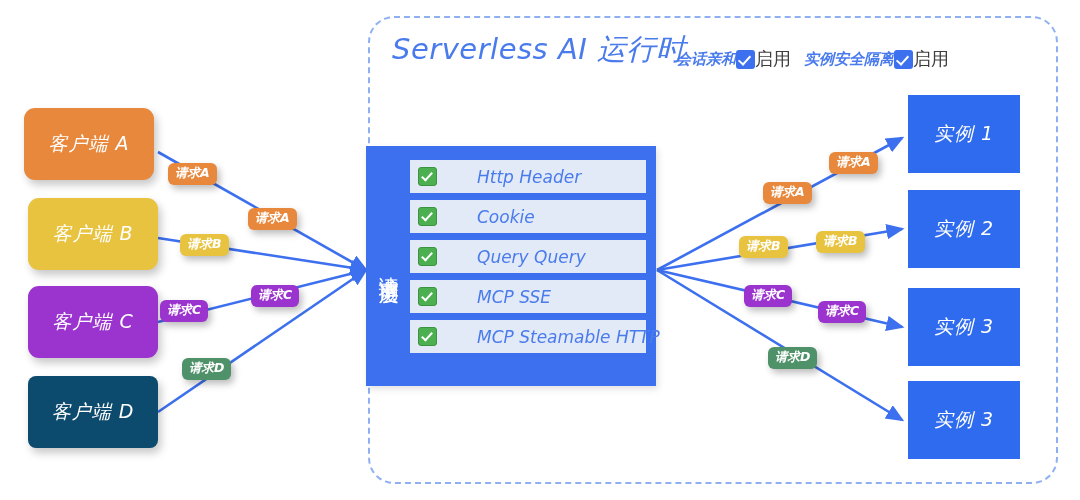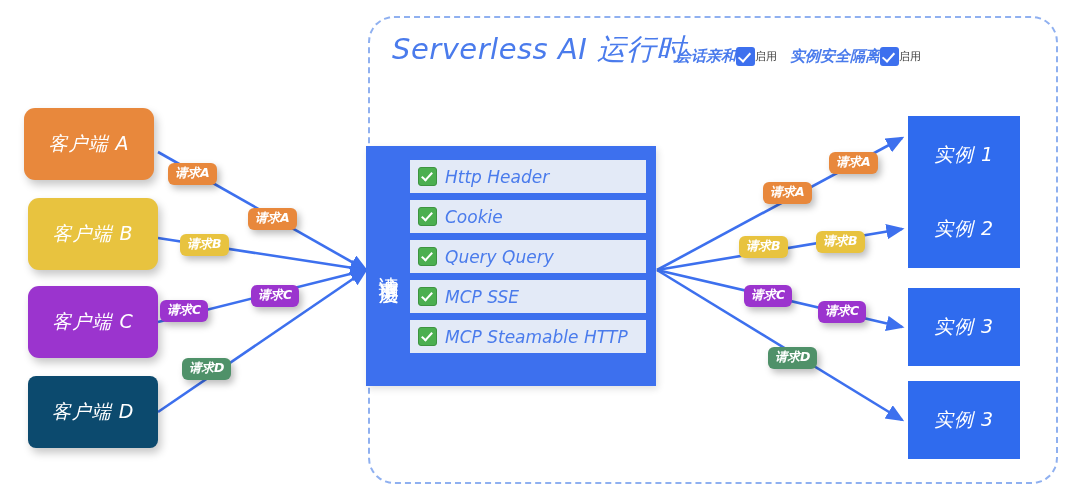--- a/index.html
+++ b/index.html
@@ -19,21 +19,21 @@
   .runtime-title{
     position:absolute;left:392px;top:30px;
     font-size:29px;font-style:italic;color:#4a7bec;letter-spacing:.5px;
     font-family:"DejaVu Sans",sans-serif;white-space:nowrap;
   }
 
   
   .toggles{position:absolute;left:676px;top:47px;display:flex;align-items:center;}
   .tg-label{font-size:15px;font-style:italic;color:#4a7bec;font-weight:bold;white-space:nowrap;
     font-family:"DejaVu Sans",sans-serif;}
-  .tg-on{font-size:11px;color:#3d3d3d;white-space:nowrap;font-family:Liberation Serif, serif;}
+  .tg-on{font-size:18px;color:#3d3d3d;white-space:nowrap;font-family:Liberation Serif, serif;}
   .cbx{width:19px;height:19px;border-radius:3px;background:#3d70ee;position:relative;flex:none;}
   .cbx::after{content:"";position:absolute;left:5px;top:3px;width:5px;height:10px;
     border:solid #fff;border-width:0 2.3px 2.3px 0;transform:rotate(42deg);}
   .tg-gap{width:13px;}
 
   
   .client{
     position:absolute;width:130px;height:72px;border-radius:11px;
     box-shadow:3px 5px 9px rgba(0,0,0,.22);
     display:flex;align-items:center;justify-content:center;
@@ -70,21 +70,21 @@
   }
   .srow{
     height:33px;background:#e3eaf7;display:flex;align-items:center;gap:8px;
     padding-left:8px;box-sizing:border-box;
   }
   .gchk{width:17px;height:17px;border-radius:3px;background:#4caf50;position:relative;flex:none;
     border:1px solid #3d9440;}
   .gchk::after{content:"";position:absolute;left:5px;top:2px;width:4px;height:9px;
     border:solid #fff;border-width:0 2.2px 2.2px 0;transform:rotate(42deg);}
   .srow-txt{font-size:17px;font-style:italic;color:#4a7bec;white-space:nowrap;
-    font-family:"DejaVu Sans",sans-serif;}
+    font-family:"DejaVu Sans",sans-serif;margin-left:32px;}
 
   
   .pill{
     position:absolute;border-radius:6px;color:#fff;
     font-size:12.5px;font-style:italic;font-weight:bold;
     padding:4px 7px 5px 7px;white-space:nowrap;
     box-shadow:3px 4px 7px rgba(0,0,0,.26);
     font-family:"DejaVu Sans",sans-serif;line-height:1;
   }
 
@@ -157,21 +157,21 @@
     <div class="srow">
       <span class="gchk"></span>
       <span class="srow-txt">MCP SSE</span>
     </div>
     <div class="srow">
       <span class="gchk"></span>
       <span class="srow-txt">MCP Steamable HTTP</span>
     </div>
   </div>
 
-  <div class="instance" id="i0" style="top: 116px; background: rgb(47, 107, 238);">
+  <div class="instance" id="i0" style="top: 95px; background: rgb(47, 107, 238);">
     <span>实例 1</span>
   </div>
   <div class="instance" id="i1" style="top: 190px; background: rgb(47, 107, 238);">
     <span>实例 2</span>
   </div>
   <div class="instance" id="i2" style="top: 288px; background: rgb(47, 107, 238);">
     <span>实例 3</span>
   </div>
   <div class="instance" id="i3" style="top: 381px; background: rgb(47, 107, 238);">
     <span>实例 3</span>

